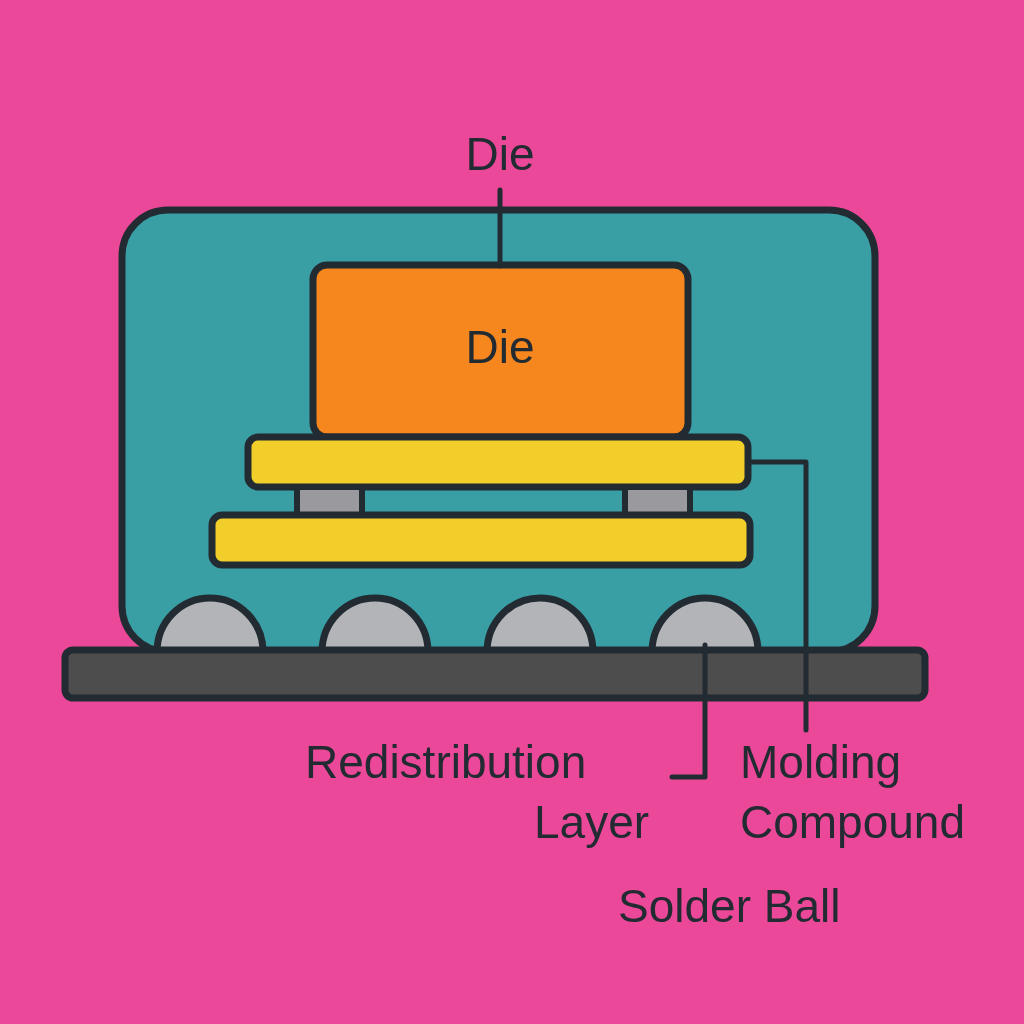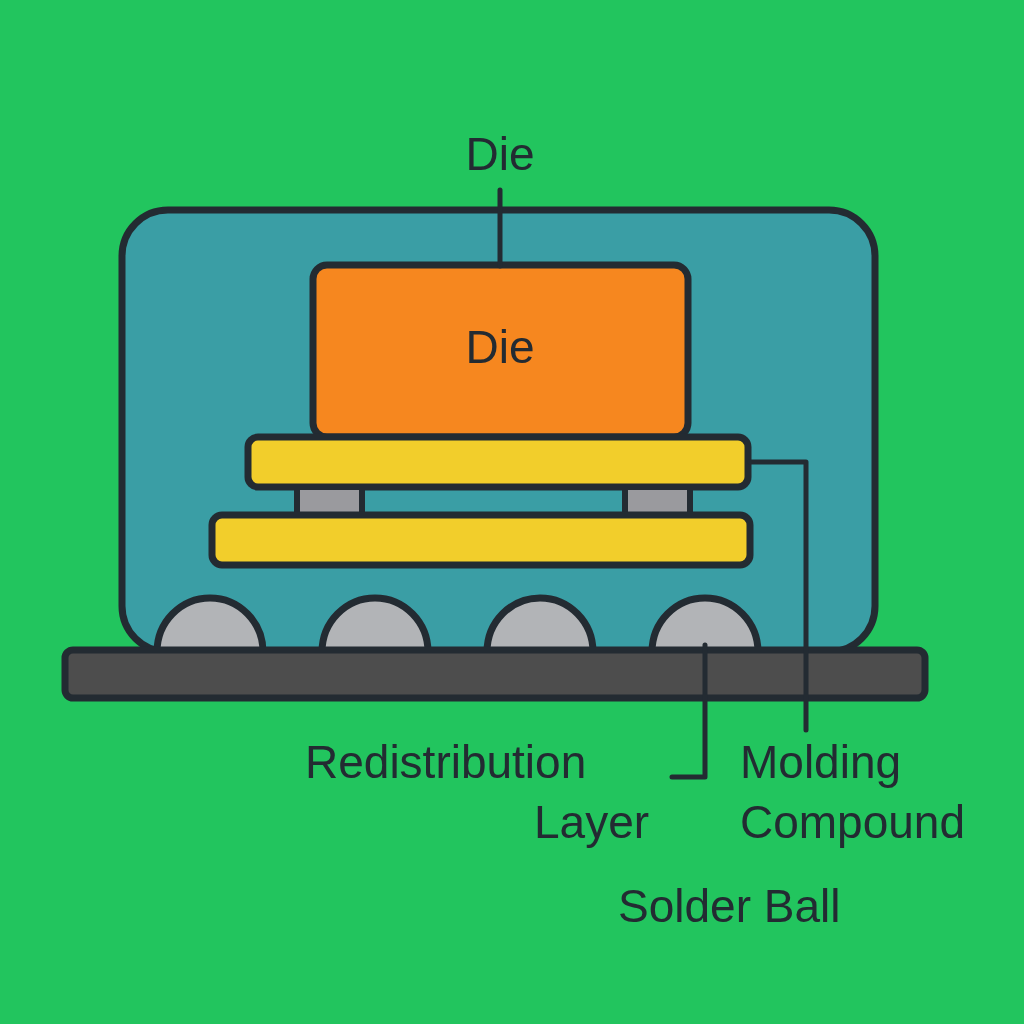--- a/index.html
+++ b/index.html
@@ -5,21 +5,21 @@
 <style>
   html, body {
     margin: 0;
     padding: 0;
     background: #fafafa;
   }
   #canvas {
     position: relative;
     width: 1024px;
     height: 1024px;
-    background: #22c55e;
+    background: #ec4899;
     overflow: hidden;
     font-family: "Liberation Sans", "DejaVu Sans", sans-serif;
   }
   #diagram-svg {
     display: block;
     width: 1024px;
     height: 1024px;
   }
   .stroke-dark {
     stroke: #232b32;

